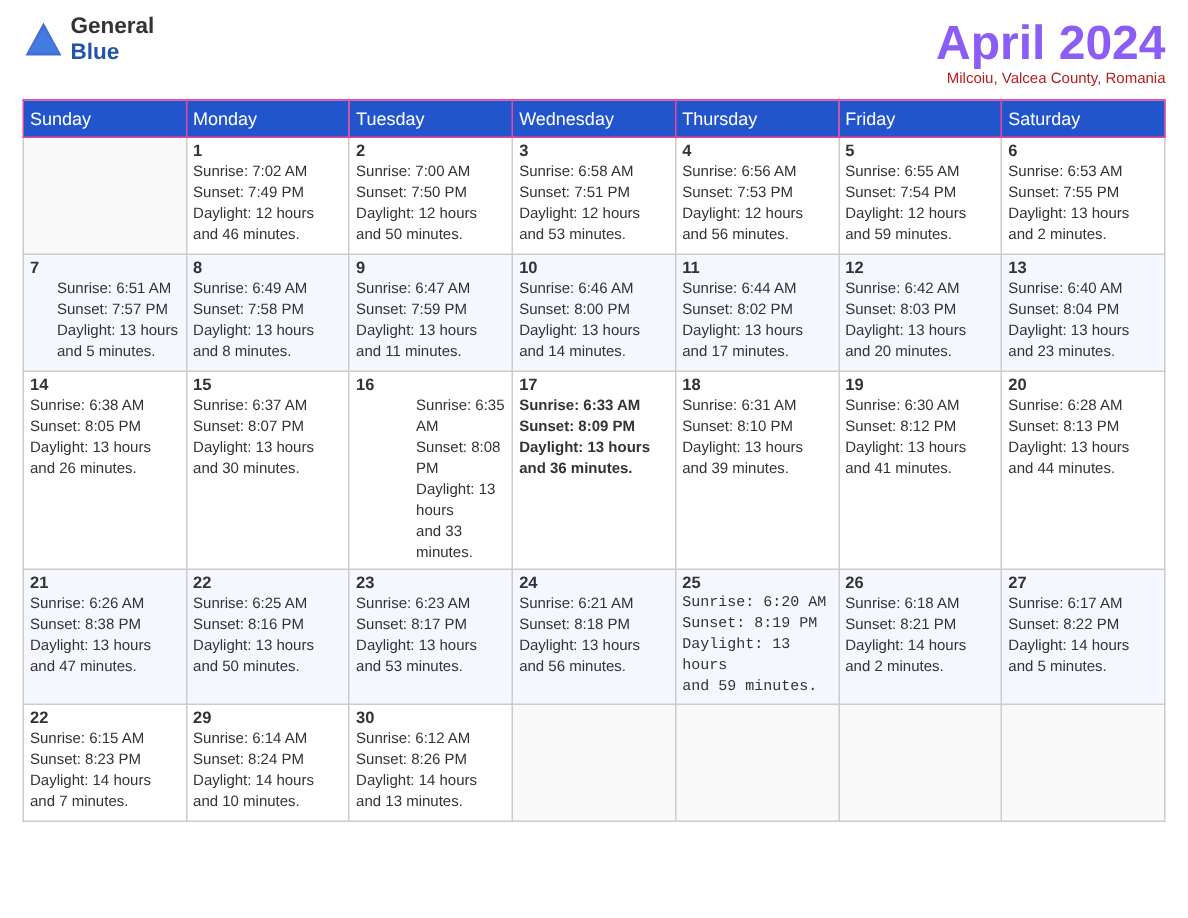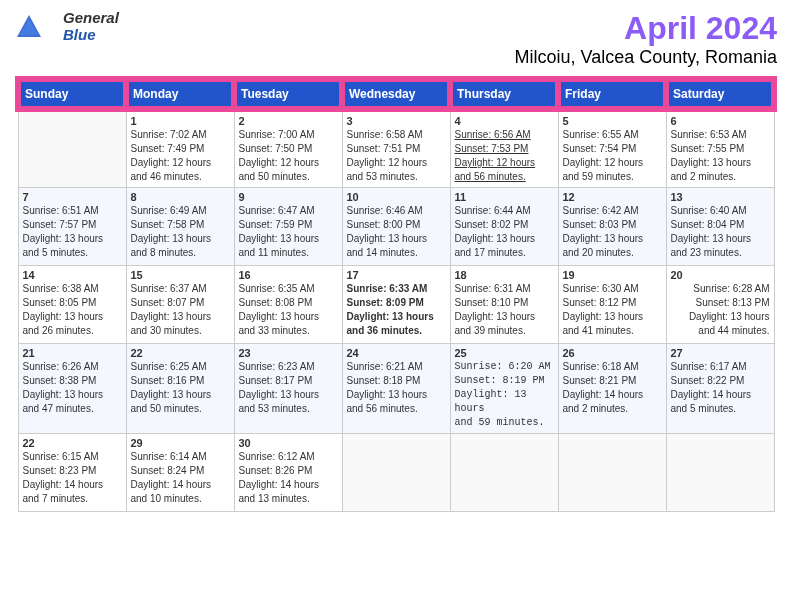--- a/index.html
+++ b/index.html
@@ -17,22 +17,21 @@
     }
     .header-area {
       display: flex;
       align-items: flex-start;
       justify-content: space-between;
       margin-bottom: 8px;
     }
     .logo {
       display: flex;
       align-items: center;
-      gap: 20px;
-      font-style: italic;
+      gap: 4px;
     }
     .logo-text {
       display: flex;
       flex-direction: column;
       line-height: 1.1;
     }
     .logo-general {
       font-size: 15px;
       font-weight: bold;
       color: #333;
@@ -48,36 +47,36 @@
     }
     .title-area {
       text-align: right;
     }
     .month-title {
       font-size: 32px;
       font-weight: bold;
       color: #8b5cf6;
     }
     .location {
-      font-size: 18px;
-      color: #000000;
+      font-size: 10px;
+      color: #b91c1c;
     }
     .calendar-table {
       width: 100%;
       border-collapse: collapse;
       table-layout: fixed;
     }
     .calendar-table th {
       background: #2255cc;
       color: #fff;
       font-size: 12px;
-      font-weight: bold;
+      font-weight: normal;
       padding: 5px 4px;
       text-align: left;
-      border: 6px solid #ec4899;
+      border: 1px solid #ec4899;
       margin-left: 24px;
     }
     .calendar-table td {
       border: 1px solid #ccc;
       vertical-align: top;
       padding: 3px 4px;
       font-size: 10px;
       color: #333;
       height: 78px;
       background: #fff;
@@ -155,21 +154,21 @@
           </td>
           <td>
             <span class="day-number">3</span>
             <div class="day-info" style="white-space: pre-line;">Sunrise: 6:58 AM
 Sunset: 7:51 PM
 Daylight: 12 hours
 and 53 minutes.</div>
           </td>
           <td>
             <span class="day-number">4</span>
-            <div class="day-info" style="white-space: pre-line; text-decoration: underline;">Sunrise: 6:56 AM
+            <div class="day-info" style="white-space: pre-line;">Sunrise: 6:56 AM
 Sunset: 7:53 PM
 Daylight: 12 hours
 and 56 minutes.</div>
           </td>
           <td>
             <span class="day-number">5</span>
             <div class="day-info" style="white-space: pre-line;">Sunrise: 6:55 AM
 Sunset: 7:54 PM
 Daylight: 12 hours
 and 59 minutes.</div>
@@ -178,21 +177,21 @@
             <span class="day-number">6</span>
             <div class="day-info" style="white-space: pre-line;">Sunrise: 6:53 AM
 Sunset: 7:55 PM
 Daylight: 13 hours
 and 2 minutes.</div>
           </td>
         </tr>
         <tr>
           <td>
             <span class="day-number">7</span>
-            <div class="day-info" style="white-space: pre-line;">Sunrise: 6:51 AM
+            <div class="day-info" style="white-space: pre-line; margin-left: 18px;">Sunrise: 6:51 AM
 Sunset: 7:57 PM
 Daylight: 13 hours
 and 5 minutes.</div>
           </td>
           <td>
             <span class="day-number">8</span>
             <div class="day-info" style="white-space: pre-line;">Sunrise: 6:49 AM
 Sunset: 7:58 PM
 Daylight: 13 hours
 and 8 minutes.</div>
@@ -243,21 +242,21 @@
           </td>
           <td>
             <span class="day-number">15</span>
             <div class="day-info" style="white-space: pre-line;">Sunrise: 6:37 AM
 Sunset: 8:07 PM
 Daylight: 13 hours
 and 30 minutes.</div>
           </td>
           <td>
             <span class="day-number">16</span>
-            <div class="day-info" style="white-space: pre-line;">Sunrise: 6:35 AM
+            <div class="day-info" style="white-space: pre-line; margin-left: 40px;">Sunrise: 6:35 AM
 Sunset: 8:08 PM
 Daylight: 13 hours
 and 33 minutes.</div>
           </td>
           <td>
             <span class="day-number">17</span>
             <div class="day-info" style="white-space: pre-line; font-weight: bold;">Sunrise: 6:33 AM
 Sunset: 8:09 PM
 Daylight: 13 hours
 and 36 minutes.</div>
@@ -271,21 +270,21 @@
           </td>
           <td>
             <span class="day-number">19</span>
             <div class="day-info" style="white-space: pre-line;">Sunrise: 6:30 AM
 Sunset: 8:12 PM
 Daylight: 13 hours
 and 41 minutes.</div>
           </td>
           <td>
             <span class="day-number">20</span>
-            <div class="day-info" style="white-space: pre-line; text-align: right;">Sunrise: 6:28 AM
+            <div class="day-info" style="white-space: pre-line;">Sunrise: 6:28 AM
 Sunset: 8:13 PM
 Daylight: 13 hours
 and 44 minutes.</div>
           </td>
         </tr>
         <tr>
           <td>
             <span class="day-number">21</span>
             <div class="day-info" style="white-space: pre-line;">Sunrise: 6:26 AM
 Sunset: 8:38 PM

